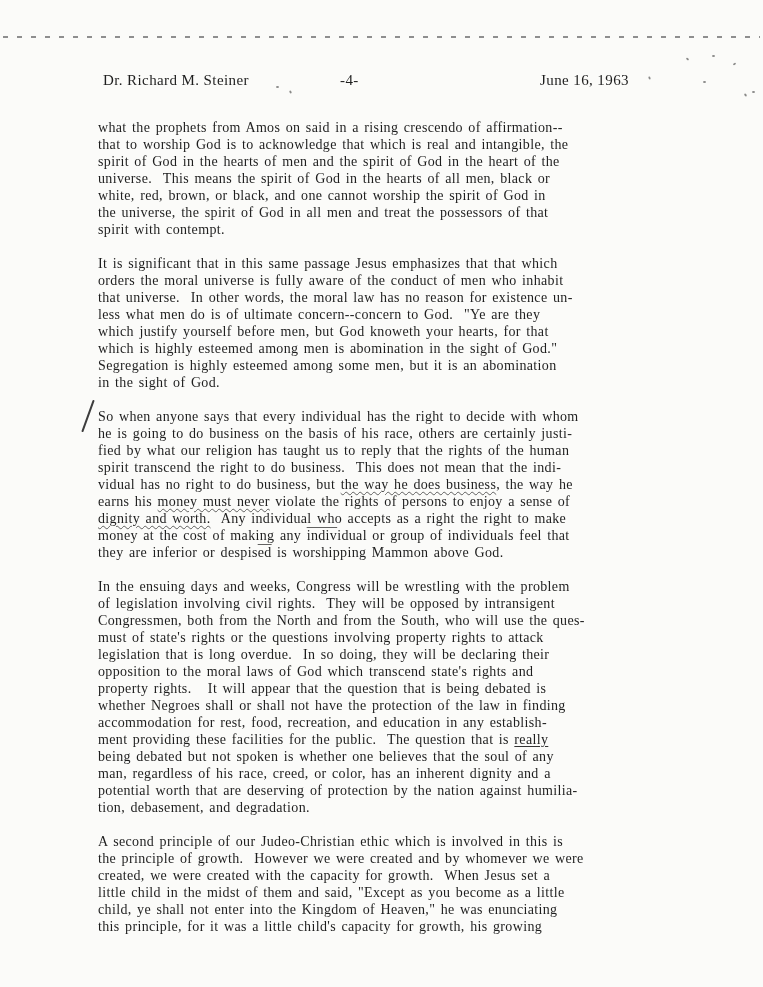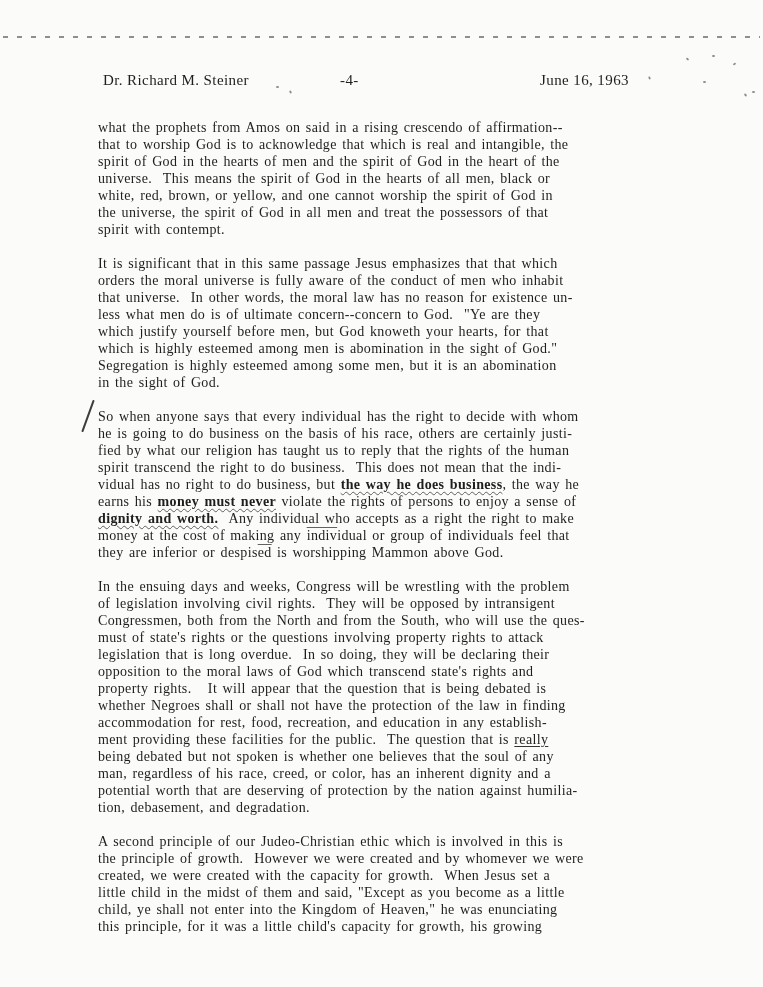--- a/index.html
+++ b/index.html
@@ -62,21 +62,20 @@
   .pencil-slash {
     position:absolute; left:-11px; top:-9px; width:2px; height:34px;
     background:#3d3d3d; transform:rotate(20deg); border-radius:1px;
   }
   .hu {
     text-decoration:underline;
     text-decoration-style:wavy;
     text-decoration-color:rgba(70,70,70,.85);
     text-decoration-thickness:1px;
     text-underline-offset:2px;
-    font-weight:bold;
   }
   .u {
     text-decoration:underline;
     text-decoration-color:#333;
     text-decoration-thickness:1px;
     text-underline-offset:2px;
   }
   .o {
     text-decoration:overline;
     text-decoration-color:rgba(70,70,70,.85);
@@ -106,21 +105,21 @@
     <span class="pageno">-4-</span>
     <span class="date">June 16, 1963</span>
   </div>
 
   <div class="content">
       <div class="para">
         <div class="line"><span>what the prophets from Amos on said in a rising crescendo of affirmation--</span></div>
         <div class="line"><span>that to worship God is to acknowledge that which is real and intangible, the</span></div>
         <div class="line"><span>spirit of God in the hearts of men and the spirit of God in the heart of the</span></div>
         <div class="line"><span>universe.  This means the spirit of God in the hearts of all men, black or</span></div>
-        <div class="line"><span>white, red, brown, or yellow, and one cannot worship the spirit of God in</span></div>
+        <div class="line"><span>white, red, brown, or black, and one cannot worship the spirit of God in</span></div>
         <div class="line"><span>the universe, the spirit of God in all men and treat the possessors of that</span></div>
         <div class="line"><span>spirit with contempt.</span></div>
       </div>
       <div class="para">
         <div class="line"><span>It is significant that in this same passage Jesus emphasizes that that which</span></div>
         <div class="line"><span>orders the moral universe is fully aware of the conduct of men who inhabit</span></div>
         <div class="line"><span>that universe.  In other words, the moral law has no reason for existence un-</span></div>
         <div class="line"><span>less what men do is of ultimate concern--concern to God.  "Ye are they</span></div>
         <div class="line"><span>which justify yourself before men, but God knoweth your hearts, for that</span></div>
         <div class="line"><span>which is highly esteemed among men is abomination in the sight of God."</span></div>

